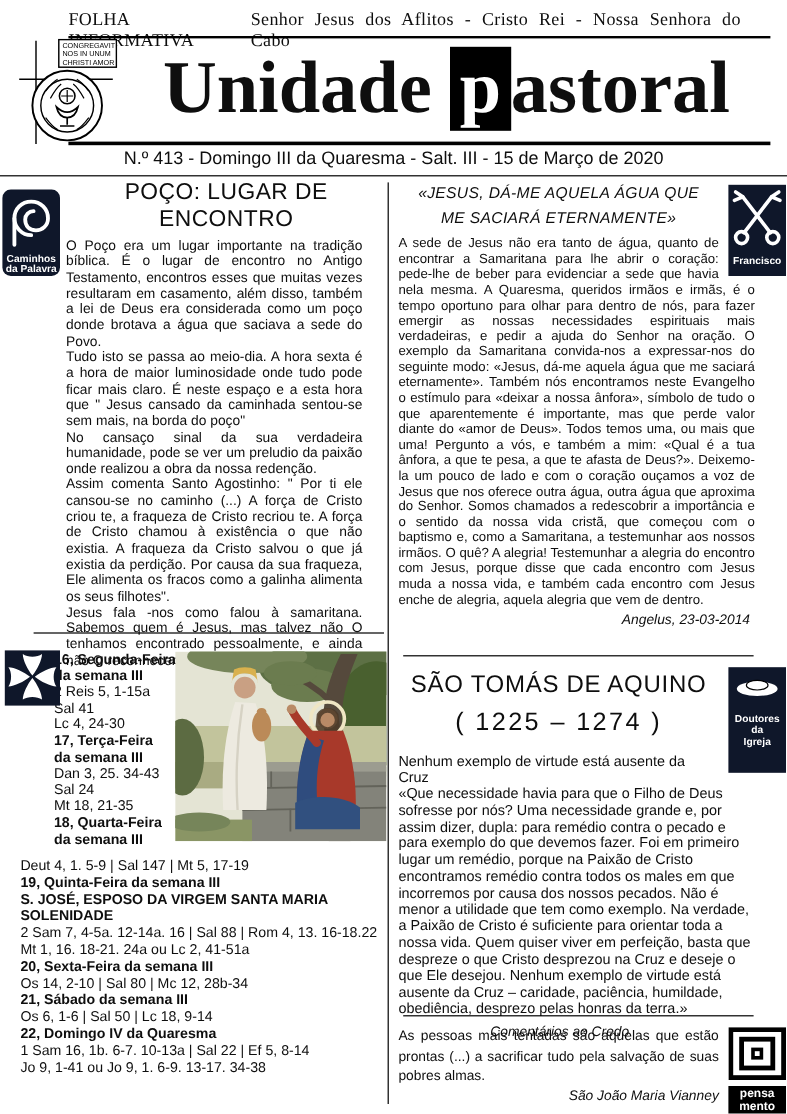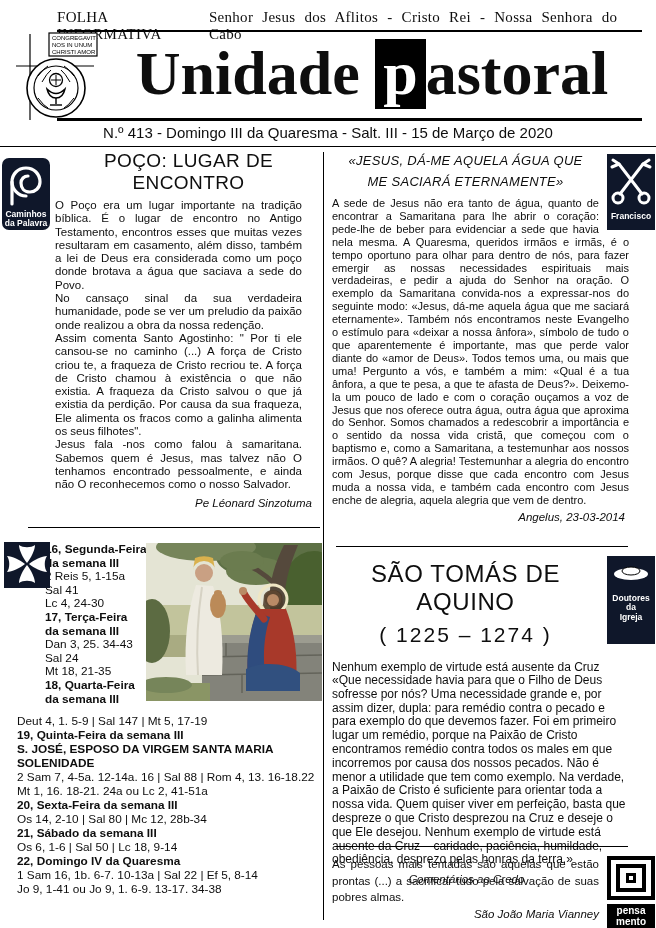--- a/index.html
+++ b/index.html
@@ -53,21 +53,21 @@
   .d{font-weight:bold;}
   .row-b{margin:8px 2px 0 17px;line-height:14px;}
 
   
   .article-right{position:absolute;left:332px;top:150px;width:297px;}
   .ra-title{text-align:center;font-size:13px;letter-spacing:.3px;line-height:21px;white-space:nowrap;font-style:italic;}
   .ra-body{margin-top:5px;text-align:justify;font-size:11px;line-height:12.9px;}
   .ra-sign{text-align:right;margin:4px 4px 0 0;}
   .right-rule-1{left:336px;top:546px;width:292px;height:1px;}
   .saint{position:absolute;left:332px;top:554px;width:297px;}
-  .st-title{text-align:center;font-size:24px;letter-spacing:.6px;margin-top:6px;}
+  .st-title{text-align:center;font-size:20px;letter-spacing:.6px;margin-top:6px;}
   .st-sub{text-align:center;font-size:21px;letter-spacing:2px;margin-top:7px;}
   .st-lead{font-size:12px;margin-top:13px;}
   .st-body{font-size:12px;line-height:13.8px;}
   .st-sign{text-align:center;margin:6px 28px 0 0;}
   .right-rule-2{left:336px;top:846px;width:292px;height:1px;}
   .thought{position:absolute;left:332px;top:856px;width:297px;}
   .th-text{font-size:11.5px;line-height:16.5px;text-align:justify;}
   .th-sign{text-align:right;margin:2px 2px 0 0;}
 </style>
 </head>
@@ -122,20 +122,21 @@
         <line x1="10" y1="24" x2="10" y2="46" stroke="#fff" stroke-width="3.2" stroke-linecap="round"></line>
       </svg>
       <div class="lbl">
         <div>Caminhos</div>
           <div>da Palavra</div>
       </div>
     </div>
     <div class="la-title">POÇO: LUGAR DE ENCONTRO</div>
     <div class="la-body">
       <p>O Poço era um lugar importante na tradição bíblica. É o lugar de encontro no Antigo Testamento, encontros esses que muitas vezes resultaram em casamento, além disso, também a lei de Deus era considerada como um poço donde brotava a água que saciava a sede do Povo.</p>
+      <p>Tudo isto se passa ao meio-dia. A hora sexta é a hora de maior luminosidade onde tudo pode ficar mais claro. É neste espaço e a esta hora que " Jesus cansado da caminhada sentou-se sem mais, na borda do poço"</p>
       <p>No cansaço sinal da sua verdadeira humanidade, pode se ver um preludio da paixão onde realizou a obra da nossa redenção.</p>
       <p>Assim comenta Santo Agostinho: " Por ti ele cansou-se no caminho (...) A força de Cristo criou te, a fraqueza de Cristo recriou te. A força de Cristo chamou à existência o que não existia. A fraqueza da Cristo salvou o que já existia da perdição. Por causa da sua fraqueza, Ele alimenta os fracos como a galinha alimenta os seus filhotes".</p>
       <p>Jesus fala -nos como falou à samaritana. Sabemos quem é Jesus, mas talvez não O tenhamos encontrado pessoalmente, e ainda não O reconhecemos como o nosso Salvador.</p>
     </div>
     <div class="sig la-sign">Pe Léonard Sinzotuma</div>
   </div>
   <div class="rule left-rule"></div>
 
   <div class="readings">
     <div class="badge badge-lei">

